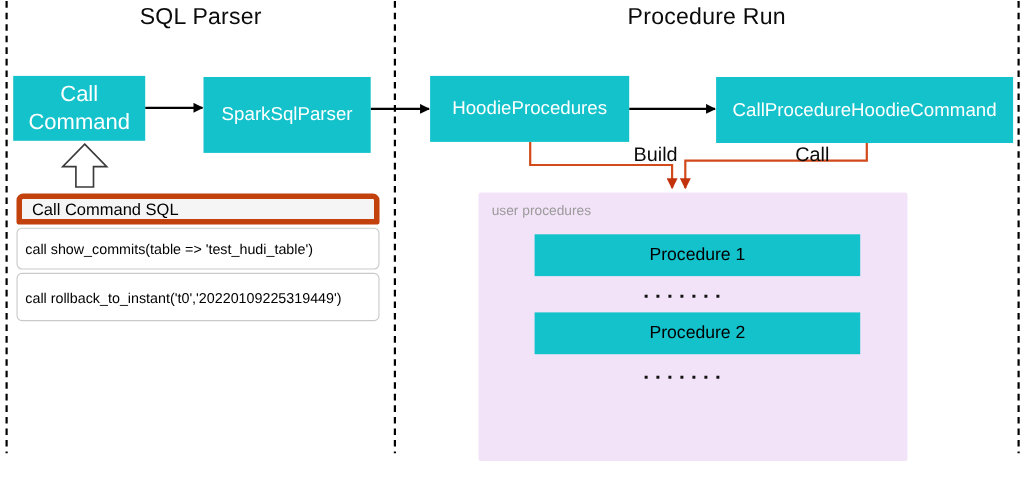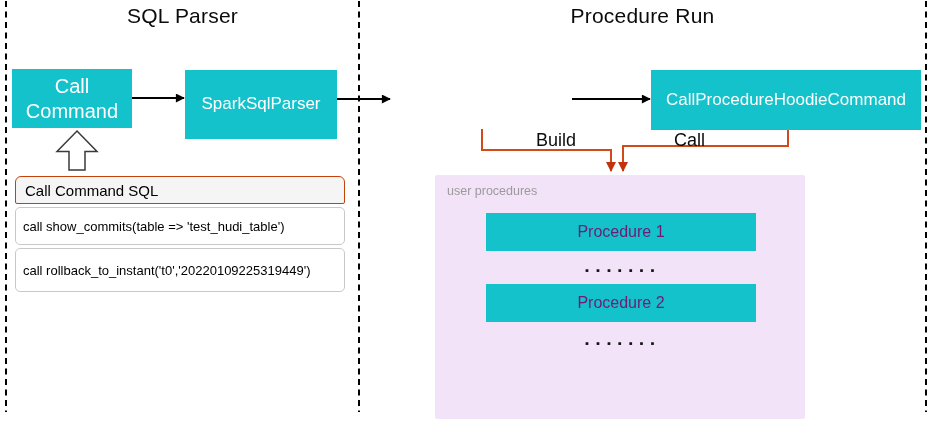--- a/index.html
+++ b/index.html
@@ -11,43 +11,43 @@
   .section-title{
     position:absolute;top:4px;font-size:21px;color:#0b0b0b;text-align:center;
     letter-spacing:.2px;
   }
   .node{
     position:absolute;background:#13c2cb;color:#fff;display:flex;
     align-items:center;justify-content:center;text-align:center;
     font-size:17px;line-height:1.22;
   }
   .edge-label{
-    position:absolute;font-size:18px;color:#0b0b0b;text-align:left;width:80px;
+    position:absolute;font-size:18px;color:#0b0b0b;text-align:right;width:80px;
   }
   .sql-panel{position:absolute;left:15px;top:176px;width:330px;}
   .sql-header{
     box-sizing:border-box;width:330px;height:28px;background:#f5f5f5;
-    border:1px solid #c2410c;border-radius:6px 6px 2px 2px;
+    border:5px solid #c2410c;border-radius:6px 6px 2px 2px;
     display:flex;align-items:center;padding:0 9px;font-size:15px;
   }
   .sql-row{
     box-sizing:border-box;width:330px;height:38px;background:#fff;
     border:1px solid #c9c9c9;border-radius:5px;margin-top:3px;
     display:flex;align-items:center;padding:0 7px;font-size:13px;white-space:nowrap;
   }
   .proc-panel{
     position:absolute;left:435px;top:175px;width:370px;height:244px;
-    background:#f3e3f8;border-radius:2px;
+    background:#f3e3f8;border-radius:2px;padding-left:20px;
   }
   .proc-panel-label{
     position:absolute;left:12px;top:9px;font-size:12.5px;color:#9b9b9b;
   }
   .proc-item{
-    position:absolute;left:51px;width:270px;height:38px;background:#13c2cb;
-    color:#701a75;display:flex;align-items:center;justify-content:center;font-size:16px;
+    position:absolute;left:51px;width:296px;height:38px;background:#13c2cb;
+    color:#000000;display:flex;align-items:center;justify-content:center;font-size:16px;
   }
   .proc-dots{
     position:absolute;left:0;width:370px;text-align:center;color:#111;
     font-size:11px;letter-spacing:7px;padding-left:7px;box-sizing:border-box;
     line-height:14px;height:14px;
   }
 </style>
 </head>
 <body>
 
@@ -75,20 +75,21 @@
     <path d="M788 130 L788 146 L623 146 L623 171" fill="none" stroke="#d2491a" stroke-width="2" marker-end="url(#arrowRed)"></path>
 
     <polygon points="77,131 97,151.5 85,151.5 85,170 69,170 69,151.5 57,151.5" fill="#fff" stroke="#3a3a3a" stroke-width="1.5"></polygon>
   </svg>
 
   <div class="section-title" style="left:359px;width:567px;">Procedure Run</div>
   <div class="section-title" style="left:6px;width:353px;">SQL Parser</div>
 
   <div class="node" style="left:12px;top:69px;width:120px;height:59px;font-size:20px;">Call Command</div>
   <div class="node" style="left:185px;top:70px;width:152px;height:69px;">SparkSqlParser</div>
+  <div class="node" style="left:391px;top:69px;width:181px;height:60px;">HoodieProcedures</div>
   <div class="node" style="left:651px;top:70px;width:270px;height:60px;">CallProcedureHoodieCommand</div>
 
   <div class="edge-label" style="left:536px;top:130px;">Build</div>
   <div class="edge-label" style="left:674px;top:130px;">Call</div>
 
   <div class="sql-panel">
     <div class="sql-header">Call Command SQL</div>
     <div class="sql-row">call show_commits(table =&gt; 'test_hudi_table')</div>
     <div class="sql-row" style="height:44px;">call rollback_to_instant('t0','20220109225319449')</div>
   </div>

